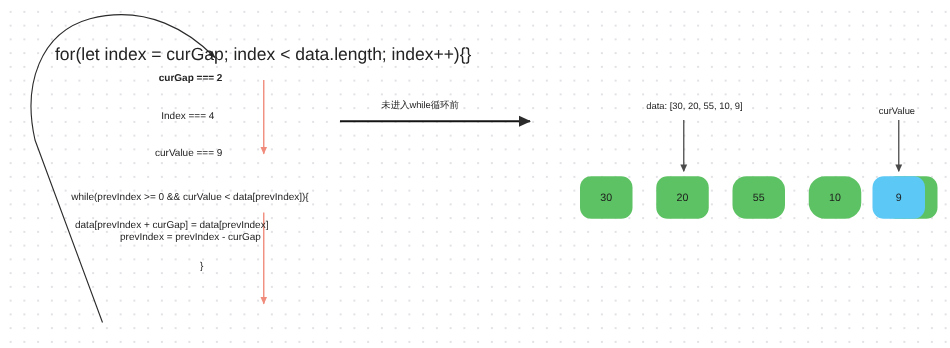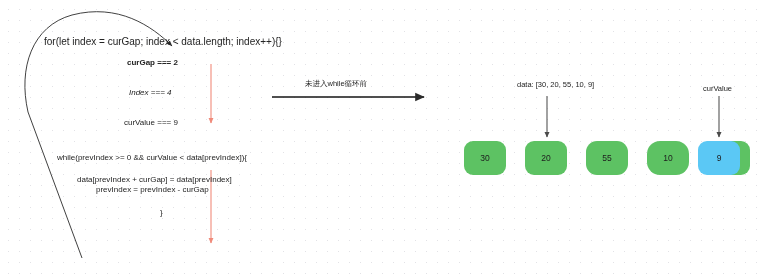--- a/index.html
+++ b/index.html
@@ -26,21 +26,21 @@
     height: 278px;
     pointer-events: none;
   }
   .txt {
     position: absolute;
     white-space: nowrap;
     font-family: "Liberation Sans", sans-serif;
     color: #232323;
     line-height: 1.1;
   }
-  .code-main { font-size: 10px; }
+  .code-main { font-size: 14px; }
   .code-small { font-size: 8px; }
   .label-small { font-size: 7.5px; }
   .cn-label { font-size: 7.5px; font-family: Liberation Sans, sans-serif; }
 
   .cell {
     position: absolute;
     width: 42px;
     height: 34px;
     border-radius: 9px;
     display: flex;
@@ -83,25 +83,25 @@
     <line x1="272" y1="97" x2="424" y2="97" stroke="#141414" stroke-width="1.6" marker-end="url(#arrow-black)"></line>
 
     <line x1="547" y1="96" x2="547" y2="137" stroke="#555555" stroke-width="1.1" marker-end="url(#arrow-gray)"></line>
 
     <line x1="719" y1="96" x2="719" y2="137" stroke="#555555" stroke-width="1.1" marker-end="url(#arrow-gray)"></line>
   </svg>
 
   <div class="txt code-main" style="left:44px; top:36px;">for(let index = curGap; index &lt; data.length; index++){}</div>
 
   <div class="txt code-small" style="left:127px; top:59px;font-weight:bold;">curGap === 2</div>
-  <div class="txt code-small" style="left:129px; top:89px;font-style:italic;">Index === 4</div>
+  <div class="txt code-small" style="left:129px; top:89px;">Index === 4</div>
   <div class="txt code-small" style="left:124px; top:119px;">curValue === 9</div>
 
   <div class="txt code-small" style="left:57px; top:154px;">while(prevIndex &gt;= 0 &amp;&amp; curValue &lt; data[prevIndex]){</div>
-  <div class="txt code-small" style="left:77px; top:176px;">data[prevIndex + curGap] = data[prevIndex]</div>
+  <div class="txt code-small" style="left:60px; top:176px;">data[prevIndex + curGap] = data[prevIndex]</div>
   <div class="txt code-small" style="left:96px; top:186px;">prevIndex = prevIndex - curGap</div>
   <div class="txt code-small" style="left:160px; top:209px;">}</div>
 
 
   <div class="txt cn-label" style="left:305px; top:80px;">未进入while循环前</div>
 
   <div class="txt label-small" style="left:517px; top:81px;">data:  [30, 20, 55, 10, 9]</div>
 
   <div class="txt label-small" style="left:703px; top:85px;">curValue</div>
 

